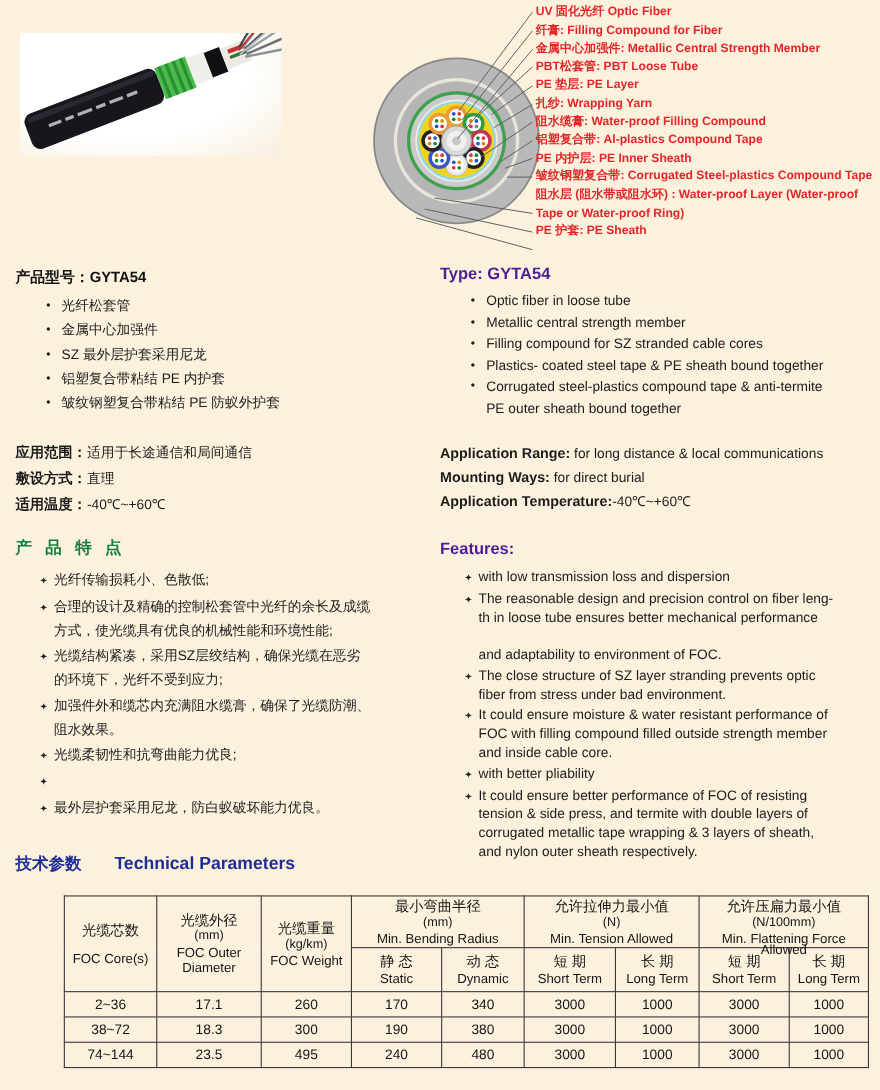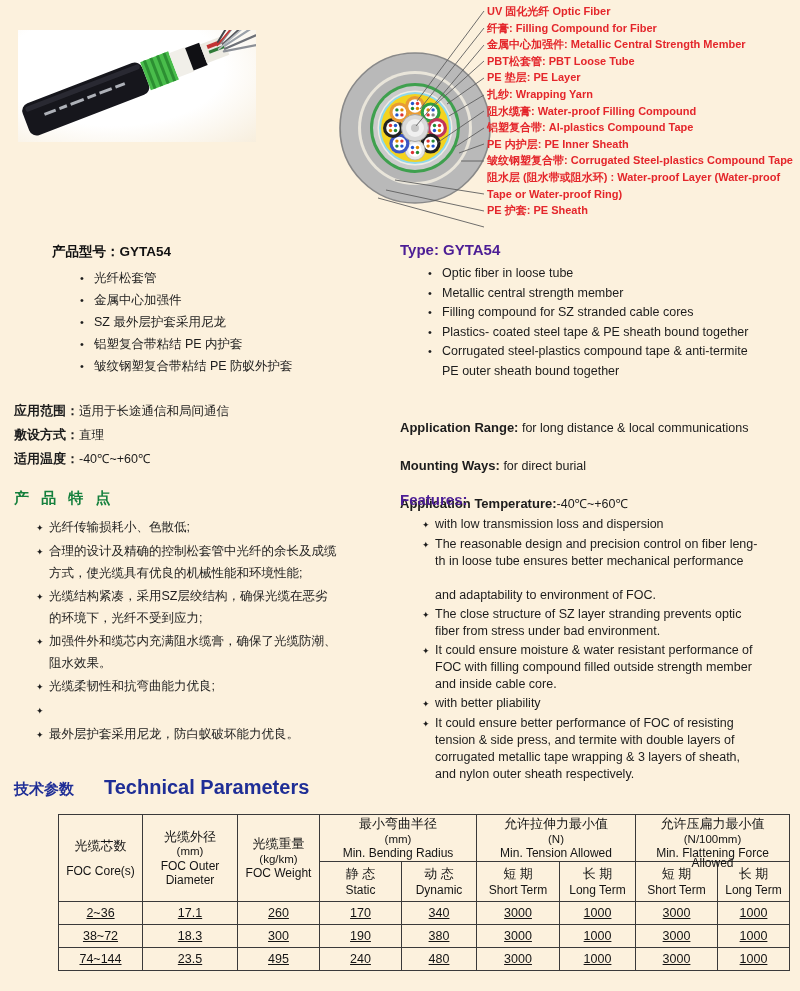--- a/index.html
+++ b/index.html
@@ -14,63 +14,63 @@
     position:absolute;left:18px;top:30px;width:238px;height:112px;
     background:radial-gradient(ellipse at 40% 35%, #ffffff 55%, #f7eedd 100%);
   }
   #diagram-svg{position:absolute;left:0;top:0;width:800px;height:245px;}
   .labels{
     position:absolute;left:487px;top:3px;width:311px;
     font-size:11px;line-height:16.6px;color:#e4262b;font-weight:bold;
   }
   .dlabel{white-space:normal;}
   
-  .cn-product{position:absolute;left:14px;top:243px;width:376px;margin-left:38px;}
+  .cn-product{position:absolute;left:14px;top:243px;width:376px;}
   .en-product{position:absolute;left:400px;top:241px;width:396px;}
   .sec-title-cn{font-size:13.5px;font-weight:bold;color:#111;}
   .sec-title-en{font-size:15px;font-weight:bold;color:#4c1d95;}
   .blist{margin-top:6px;}
   .li{display:flex;align-items:flex-start;}
   .blist .li{line-height:22px;}
   .en-product .blist .li{line-height:19.5px;}
   .marker{flex:0 0 auto;}
   .blist .marker{width:14px;margin-left:28px;font-size:11px;}
   .txt{white-space:pre-line;}
   .blist .txt{font-size:12.5px;}
   
   .cn-app{position:absolute;left:14px;top:399px;width:380px;}
   .en-app{position:absolute;left:400px;top:401px;width:396px;}
   .kv{line-height:24px;font-size:12.5px;}
   .kl{font-weight:bold;font-size:13px;}
-  .en-app .kv{line-height:21px;margin-top:16px;}
+  .en-app .kv{line-height:21px;}
   
   .cn-features{position:absolute;left:14px;top:489px;width:384px;}
   .en-features{position:absolute;left:400px;top:491px;width:398px;}
   .cn-features .sec-title-cn{color:#15803d;font-size:15px;letter-spacing:4px;}
   .flist{margin-top:8px;}
   .flist .li{line-height:22px;margin-bottom:1px;}
   .en-features .flist .li{line-height:17px;margin-bottom:2px;}
   .flist .marker{width:13px;margin-left:22px;font-size:9px;padding-top:1px;}
   .flist .txt{font-size:12.5px;}
   
   .tech-title{position:absolute;left:14px;top:776px;font-weight:bold;color:#1f2e96;}
   .tech-title .cnpart{font-size:15px;margin-right:30px;}
-  .tech-title .enpart{font-size:20px;}
+  .tech-title .enpart{font-size:16px;}
   table.tech{
     position:absolute;left:58px;top:814px;width:731px;
     border-collapse:collapse;table-layout:fixed;
     font-size:12.5px;color:#141414;
   }
   table.tech th, table.tech td{
     border:1.6px solid #3a3a3a;padding:0 2px;text-align:center;
     font-weight:normal;vertical-align:middle;
   }
   table.tech thead tr.h1 th{height:46px;}
   table.tech thead tr.h2 th{height:39px;}
-  table.tech td{height:22px;text-decoration:underline;}
+  table.tech td{height:22px;}
   .hcn{font-size:13px;line-height:1.3;}
   .hunit{font-size:11.5px;line-height:1.15;}
   .hen{font-size:12px;line-height:1.2;}
   .gap8{height:9px;}
   th.rel{position:relative;overflow:visible;}
   .allowed{
     position:absolute;left:0;right:0;bottom:-8px;text-align:center;
     font-size:12px;z-index:3;line-height:1;
   }
 </style>

